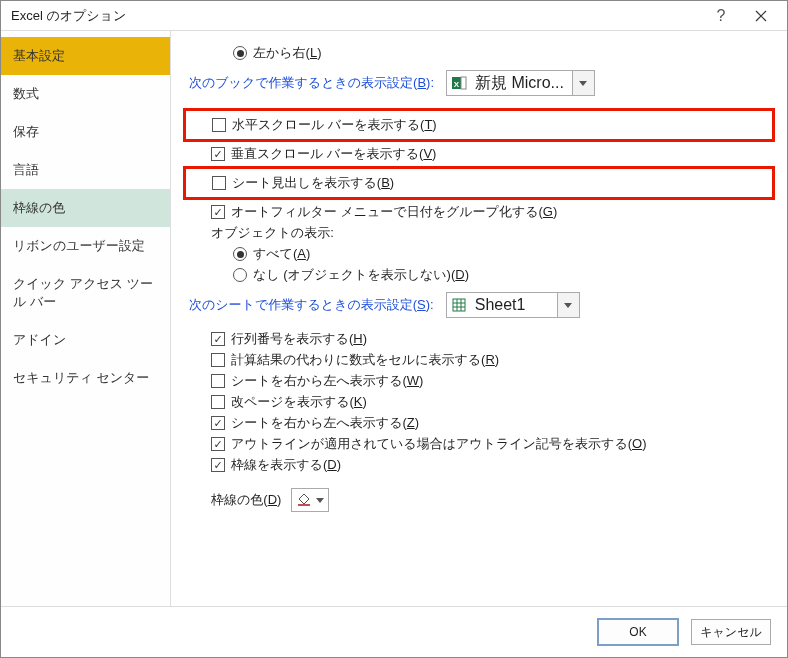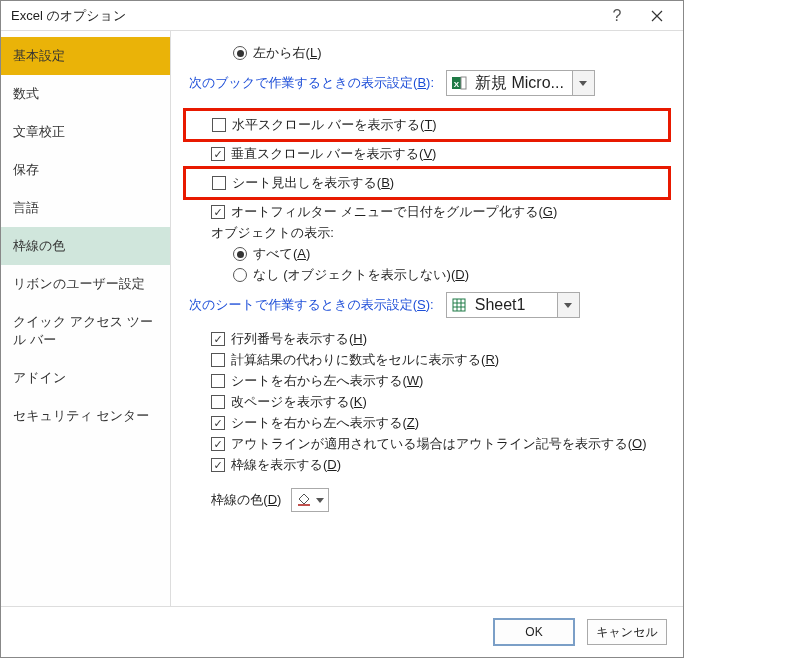--- a/index.html
+++ b/index.html
@@ -1,17 +1,17 @@
 <!DOCTYPE html>
 <html><head>
   <meta charset="utf-8">
   <style>
     * { box-sizing: border-box; margin: 0; padding: 0; }
     body { font-family: "Yu Gothic UI", "Meiryo", sans-serif; font-size: 13px; background: #fff; color: #1f1f1f; width: 788px; height: 658px; overflow: hidden; }
-    .dialog { border: 1px solid #888; width: 684px; height: 658px; display: flex; flex-direction: column; background: #fff; }
+    .dialog { border: 1px solid #888; width: 788px; height: 658px; display: flex; flex-direction: column; background: #fff; }
     .titlebar { height: 30px; display: flex; align-items: center; padding: 0 6px 0 10px; border-bottom: 1px solid #ddd; }
     .titlebar-title { flex: 1; font-size: 13px; }
     .titlebar-btns { display: flex; }
     .titlebar-btn { width: 40px; height: 28px; display: flex; align-items: center; justify-content: center; font-size: 16px; color: #555; cursor: pointer; }
     .body { flex: 1; display: flex; overflow: hidden; border-bottom: 1px solid #ddd; }
     .sidebar { width: 170px; border-right: 1px solid #ddd; padding-top: 6px; background: #fefefe; }
     .sidebar-item { padding: 10px 12px; cursor: pointer; color: #333; }
     .sidebar-item.selected { background: #d0e6dc; font-weight: normal; }
     .sidebar-item.highlighted { background: #eab308; }
     .content-wrap { flex: 1; position: relative; display: flex; }
@@ -57,21 +57,20 @@
           </svg>
       </div>
     </div>
   </div>
 
   <div class="body">
 
     <div class="sidebar">
       <div class="sidebar-item highlighted">基本設定</div>
       <div class="sidebar-item">数式</div>
-      <div class="sidebar-item">文章校正</div>
       <div class="sidebar-item">保存</div>
       <div class="sidebar-item">言語</div>
       <div class="sidebar-item selected">枠線の色</div>
       <div class="sidebar-item">リボンのユーザー設定</div>
       <div class="sidebar-item">クイック アクセス ツール バー</div>
       <div class="sidebar-item">アドイン</div>
       <div class="sidebar-item">セキュリティ センター</div>
     </div>
 
     <div class="content-wrap">

